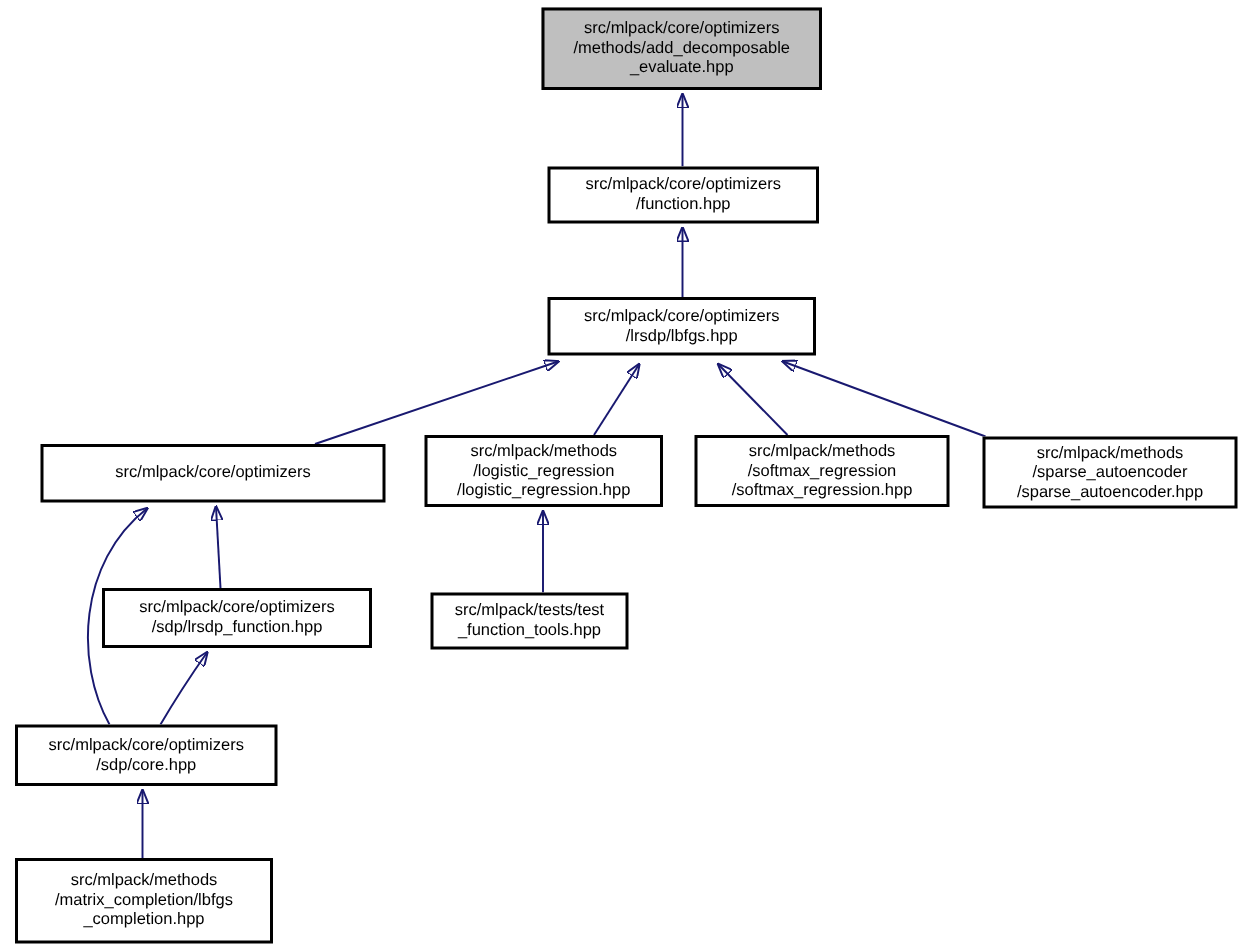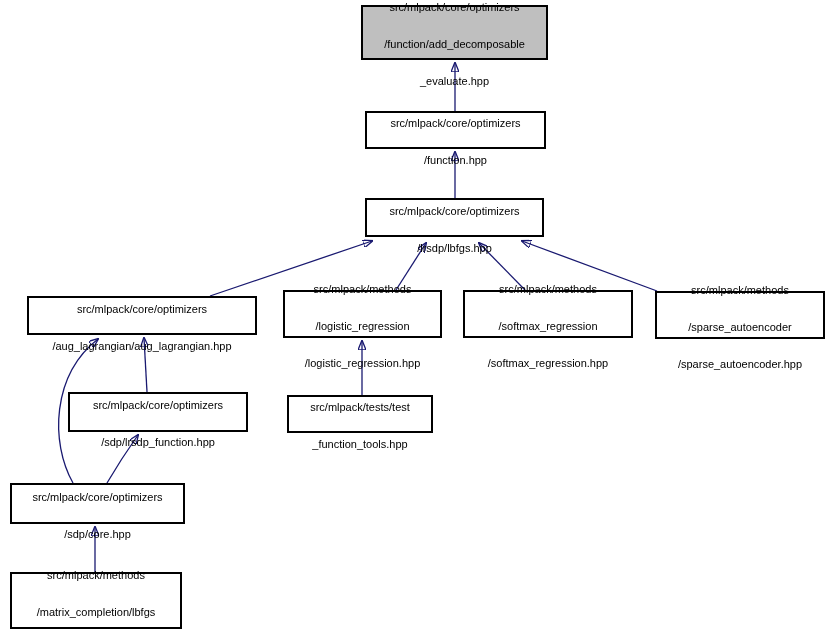--- a/index.html
+++ b/index.html
@@ -50,21 +50,20 @@
     align-items: center;
     text-align: center;
     white-space: nowrap;
     cursor: pointer;
   }
   .node.current {
     background: var(--highlight-fill);
   }
   .node .lbl {
     display: block;
-    margin-top: 24px;
   }
 </style>
 </head>
 <body>
 
 <div id="graph-canvas">
 
   <svg id="edges-layer" viewBox="0 0 828 632" xmlns="http://www.w3.org/2000/svg">
     <defs>
       <marker id="arrow" viewBox="0 0 10 8" refX="9" refY="4" markerWidth="10" markerHeight="8" markerUnits="userSpaceOnUse" orient="auto">
@@ -79,37 +78,36 @@
     <path d="M657,291 L522,241" marker-end="url(#arrow)"></path>
     <path d="M147,392 L144,338" marker-end="url(#arrow)"></path>
     <path d="M73,483 C50,442 52,375 98,339" marker-end="url(#arrow)"></path>
     <path d="M107,483 C117,466 126,452 138,435" marker-end="url(#arrow)"></path>
     <path d="M362,395 L362,341" marker-end="url(#arrow)"></path>
     <path d="M95,572 L95,527" marker-end="url(#arrow)"></path>
   </svg>
 
   <div class="node current" style="left:361px; top:5px; width:187px; height:55px;">
     <span class="lbl">src/mlpack/core/optimizers</span>
-    <span class="lbl">/function/add_decomposable</span>
+    <span class="lbl">/methods/add_decomposable</span>
     <span class="lbl">_evaluate.hpp</span>
   </div>
 
   <div class="node" style="left:365px; top:111px; width:181px; height:38px;">
     <span class="lbl">src/mlpack/core/optimizers</span>
     <span class="lbl">/function.hpp</span>
   </div>
 
   <div class="node" style="left:365px; top:198px; width:179px; height:39px;">
     <span class="lbl">src/mlpack/core/optimizers</span>
     <span class="lbl">/lrsdp/lbfgs.hpp</span>
   </div>
 
   <div class="node" style="left:27px; top:296px; width:230px; height:39px;">
     <span class="lbl">src/mlpack/core/optimizers</span>
-    <span class="lbl">/aug_lagrangian/aug_lagrangian.hpp</span>
   </div>
 
   <div class="node" style="left:283px; top:290px; width:159px; height:48px;">
     <span class="lbl">src/mlpack/methods</span>
     <span class="lbl">/logistic_regression</span>
     <span class="lbl">/logistic_regression.hpp</span>
   </div>
 
   <div class="node" style="left:463px; top:290px; width:170px; height:48px;">
     <span class="lbl">src/mlpack/methods</span>
@@ -121,21 +119,21 @@
     <span class="lbl">src/mlpack/methods</span>
     <span class="lbl">/sparse_autoencoder</span>
     <span class="lbl">/sparse_autoencoder.hpp</span>
   </div>
 
   <div class="node" style="left:68px; top:392px; width:180px; height:40px;">
     <span class="lbl">src/mlpack/core/optimizers</span>
     <span class="lbl">/sdp/lrsdp_function.hpp</span>
   </div>
 
-  <div class="node" style="left:287px; top:395px; width:146px; height:38px;">
+  <div class="node" style="left:287px; top:395px; width:132px; height:38px;">
     <span class="lbl">src/mlpack/tests/test</span>
     <span class="lbl">_function_tools.hpp</span>
   </div>
 
   <div class="node" style="left:10px; top:483px; width:175px; height:41px;">
     <span class="lbl">src/mlpack/core/optimizers</span>
     <span class="lbl">/sdp/core.hpp</span>
   </div>
 
   <div class="node" style="left:10px; top:572px; width:172px; height:57px;">

